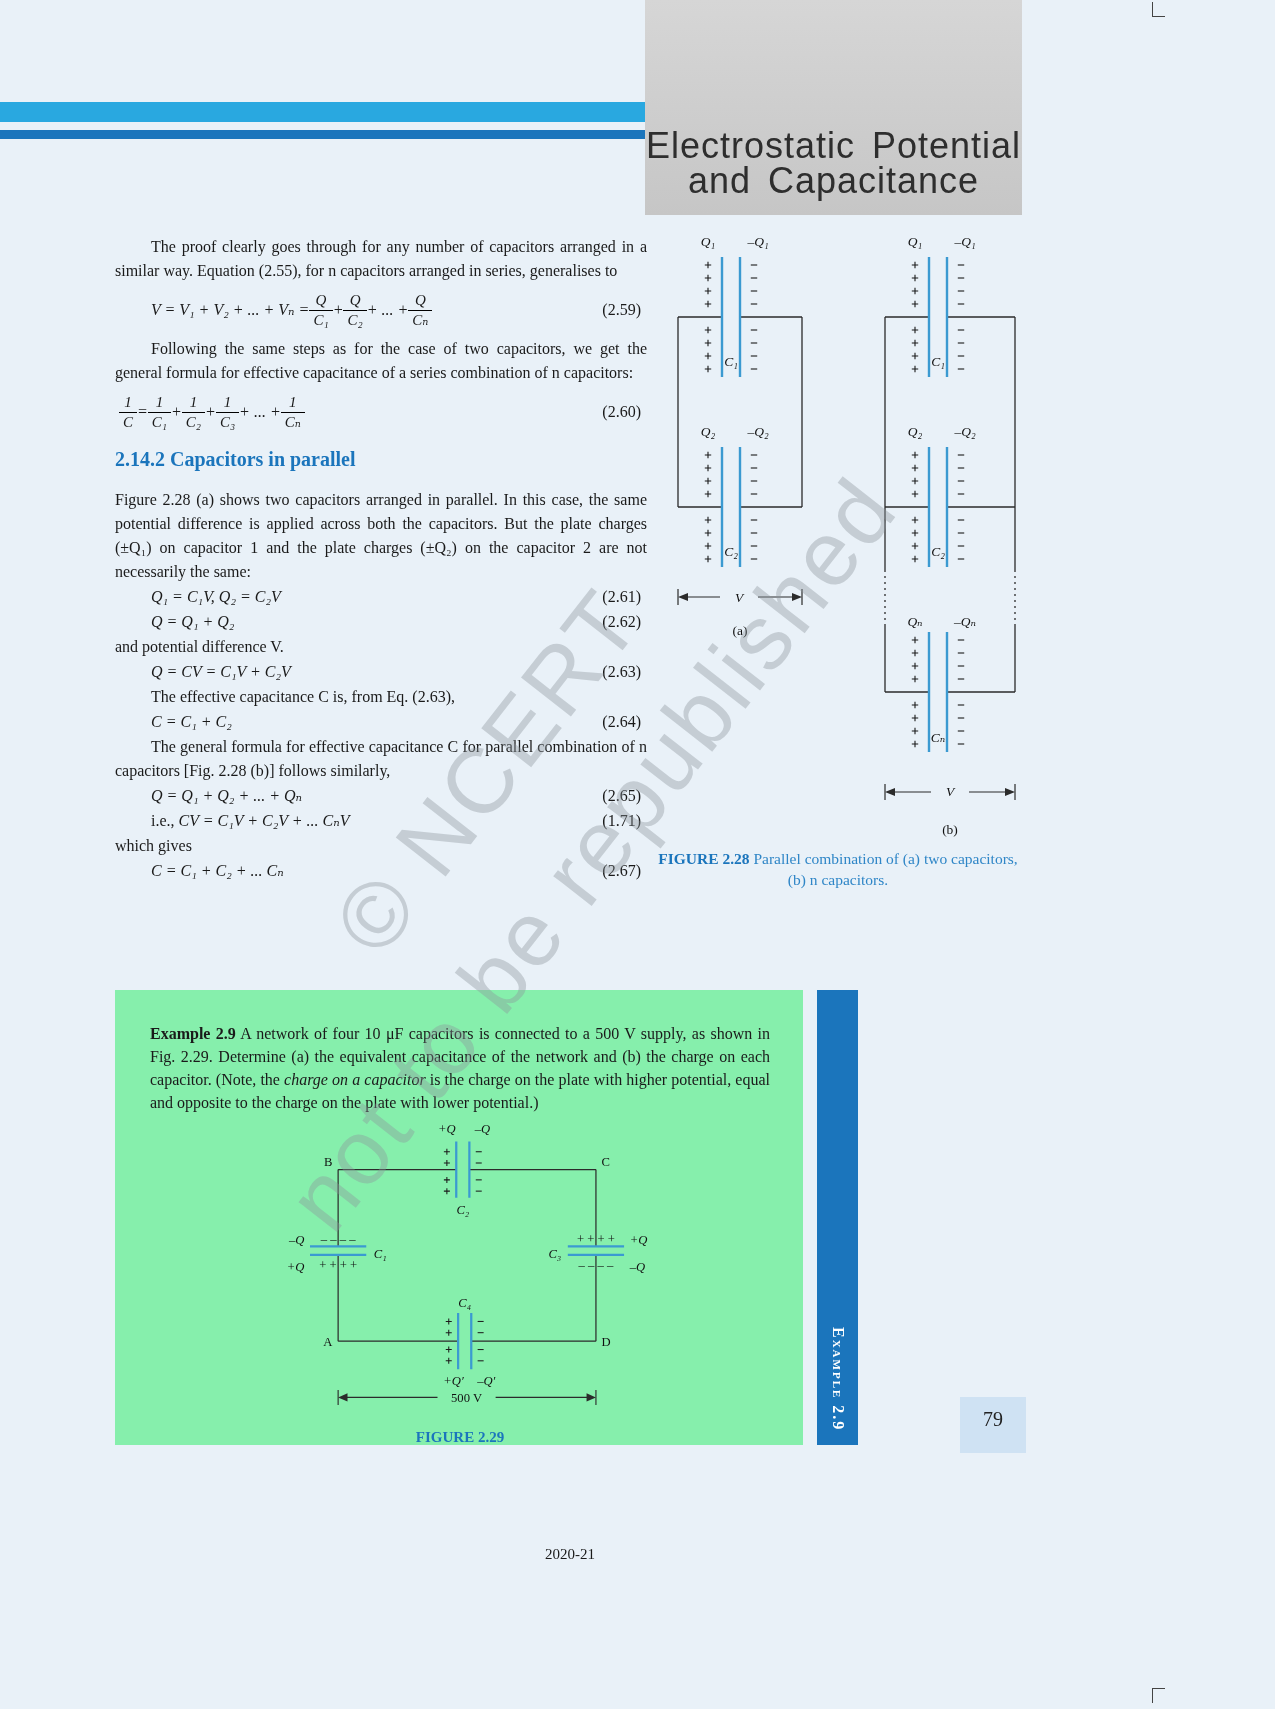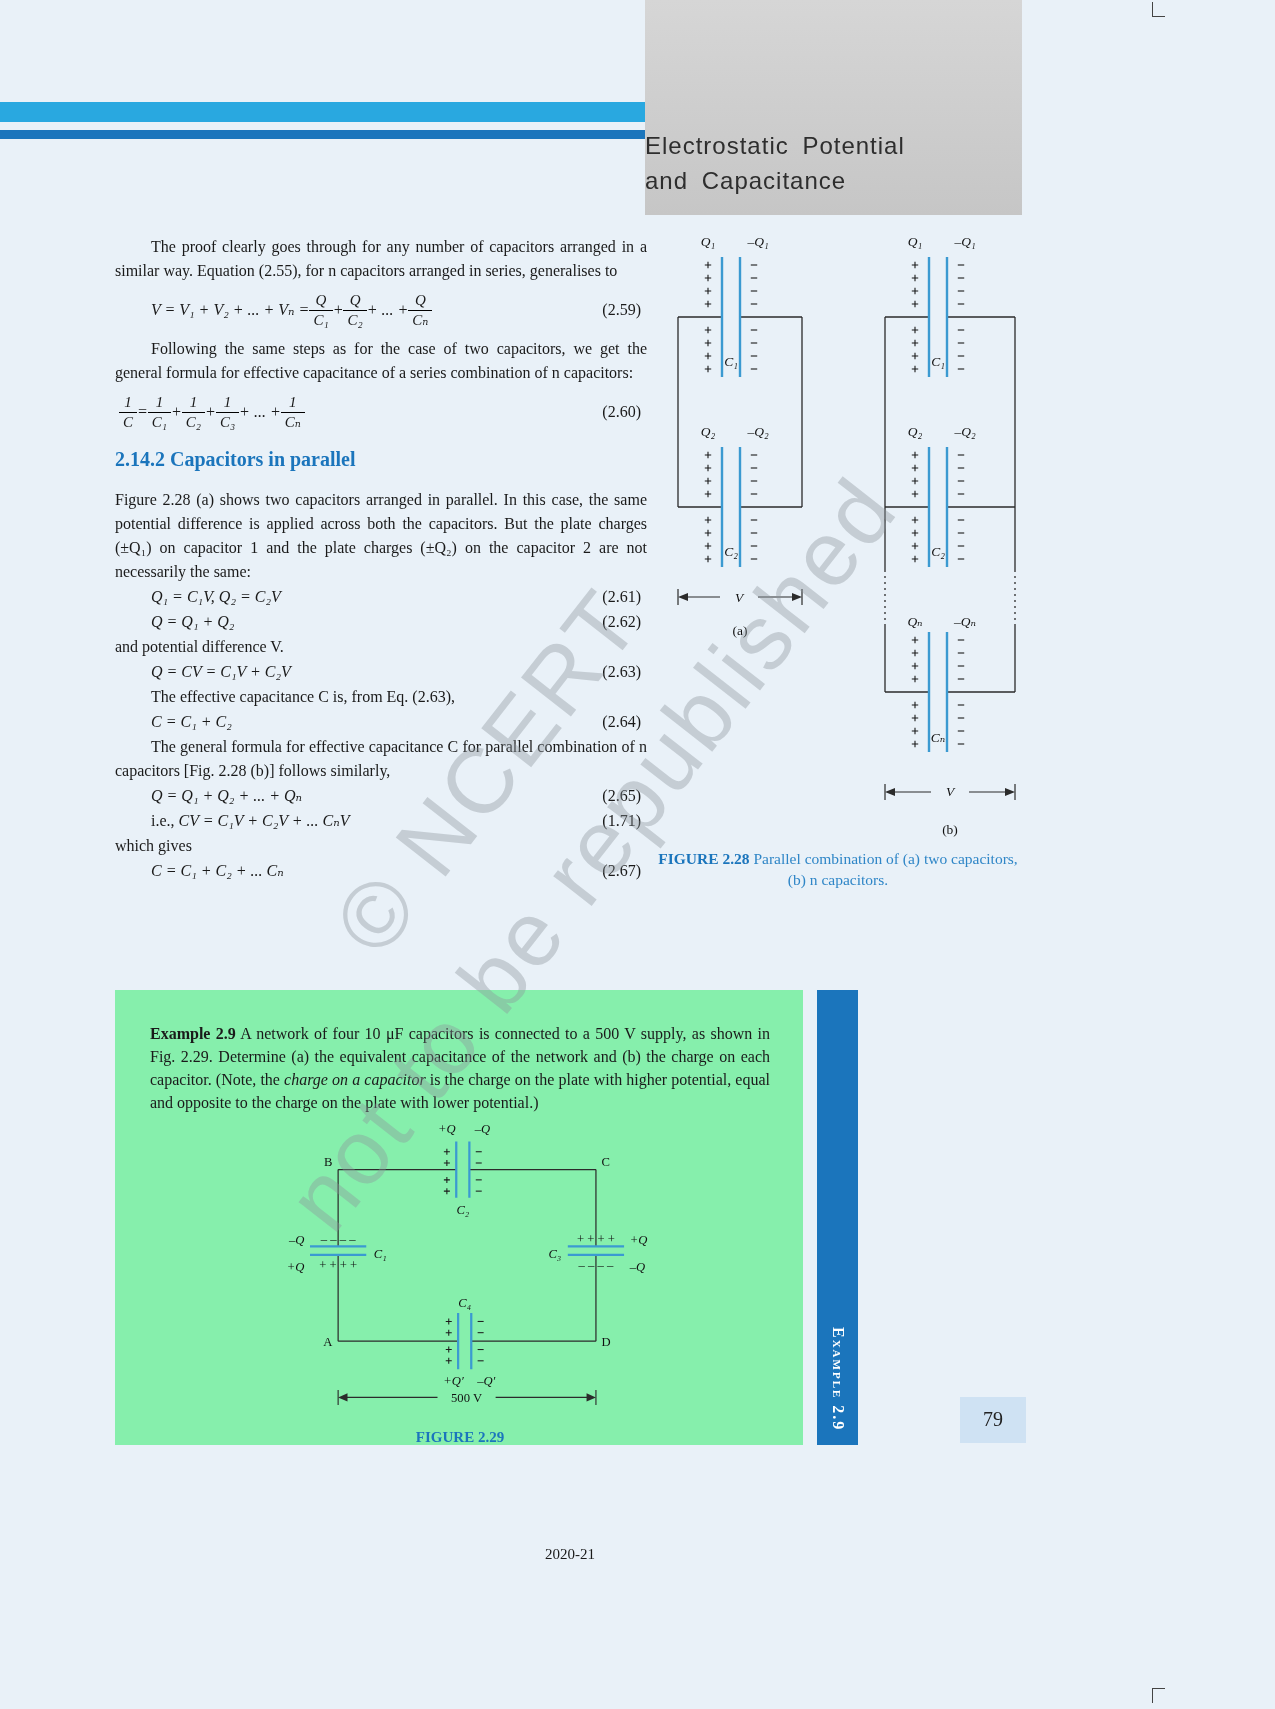--- a/index.html
+++ b/index.html
@@ -14,22 +14,22 @@
   body{font-family:"Liberation Serif","DejaVu Serif","DejaVu Sans",serif;color:var(--ink);}
   .page{position:relative;width:1275px;height:1709px;background:var(--pagebg);overflow:hidden;}
 
   
   .band-cyan{position:absolute;left:0;top:102px;width:648px;height:20px;background:var(--cyan);}
   .band-blue{position:absolute;left:0;top:130px;width:648px;height:9px;background:var(--blue);}
 
   
   .title-box{position:absolute;left:645px;top:0;width:377px;height:215px;
     background:linear-gradient(180deg,#d6d6d6 0%,#c6c6c6 100%);}
-  .title-box .title-text{position:absolute;left:0;right:0;top:128px;text-align:left;
-    font-family:"Liberation Sans","DejaVu Sans",sans-serif;font-size:24px;line-height:35px;
+  .title-box .title-text{position:absolute;left:0;right:0;top:128px;text-align:center;
+    font-family:"Liberation Sans","DejaVu Sans",sans-serif;font-size:36px;line-height:35px;
     color:#2e2e2e;letter-spacing:1px;word-spacing:6px;}
 
   
   .crop{position:absolute;background:#444;}
   .crop-tr-v{left:1152px;top:2px;width:1px;height:15px;}
   .crop-tr-h{left:1152px;top:16px;width:13px;height:1px;}
   .crop-br-v{left:1152px;top:1688px;width:1px;height:15px;}
   .crop-br-h{left:1152px;top:1688px;width:13px;height:1px;}
 
   
@@ -73,21 +73,21 @@
   .example-text .ex-italic{font-style:italic;}
   .fig29-wrap{width:394px;margin:4px auto 0 auto;text-align:center;}
   .fig29-caption{font-size:15px;font-weight:bold;color:var(--blue);margin-top:2px;}
 
   
   .example-bar{position:absolute;left:817px;top:990px;width:41px;height:455px;background:var(--blue);z-index:2;}
   .example-bar .bar-text{position:absolute;bottom:14px;left:50%;transform:translateX(-50%);
     writing-mode:vertical-rl;color:#fff;font-size:16px;letter-spacing:2px;font-variant:small-caps;font-weight:bold;}
 
   
-  .page-num{position:absolute;left:960px;top:1397px;width:66px;height:46px;background:#cfe2f3;
+  .page-num{position:absolute;left:960px;top:1397px;width:66px;height:56px;background:#cfe2f3;
     text-align:center;line-height:44px;font-size:20px;color:#222;z-index:2;}
   .footer{position:absolute;left:115px;top:1546px;width:910px;text-align:center;font-size:15px;z-index:2;}
 </style>
 </head>
 <body>
 
 <div class="page">
 
   <svg width="0" height="0" style="position:absolute">
     <defs>

